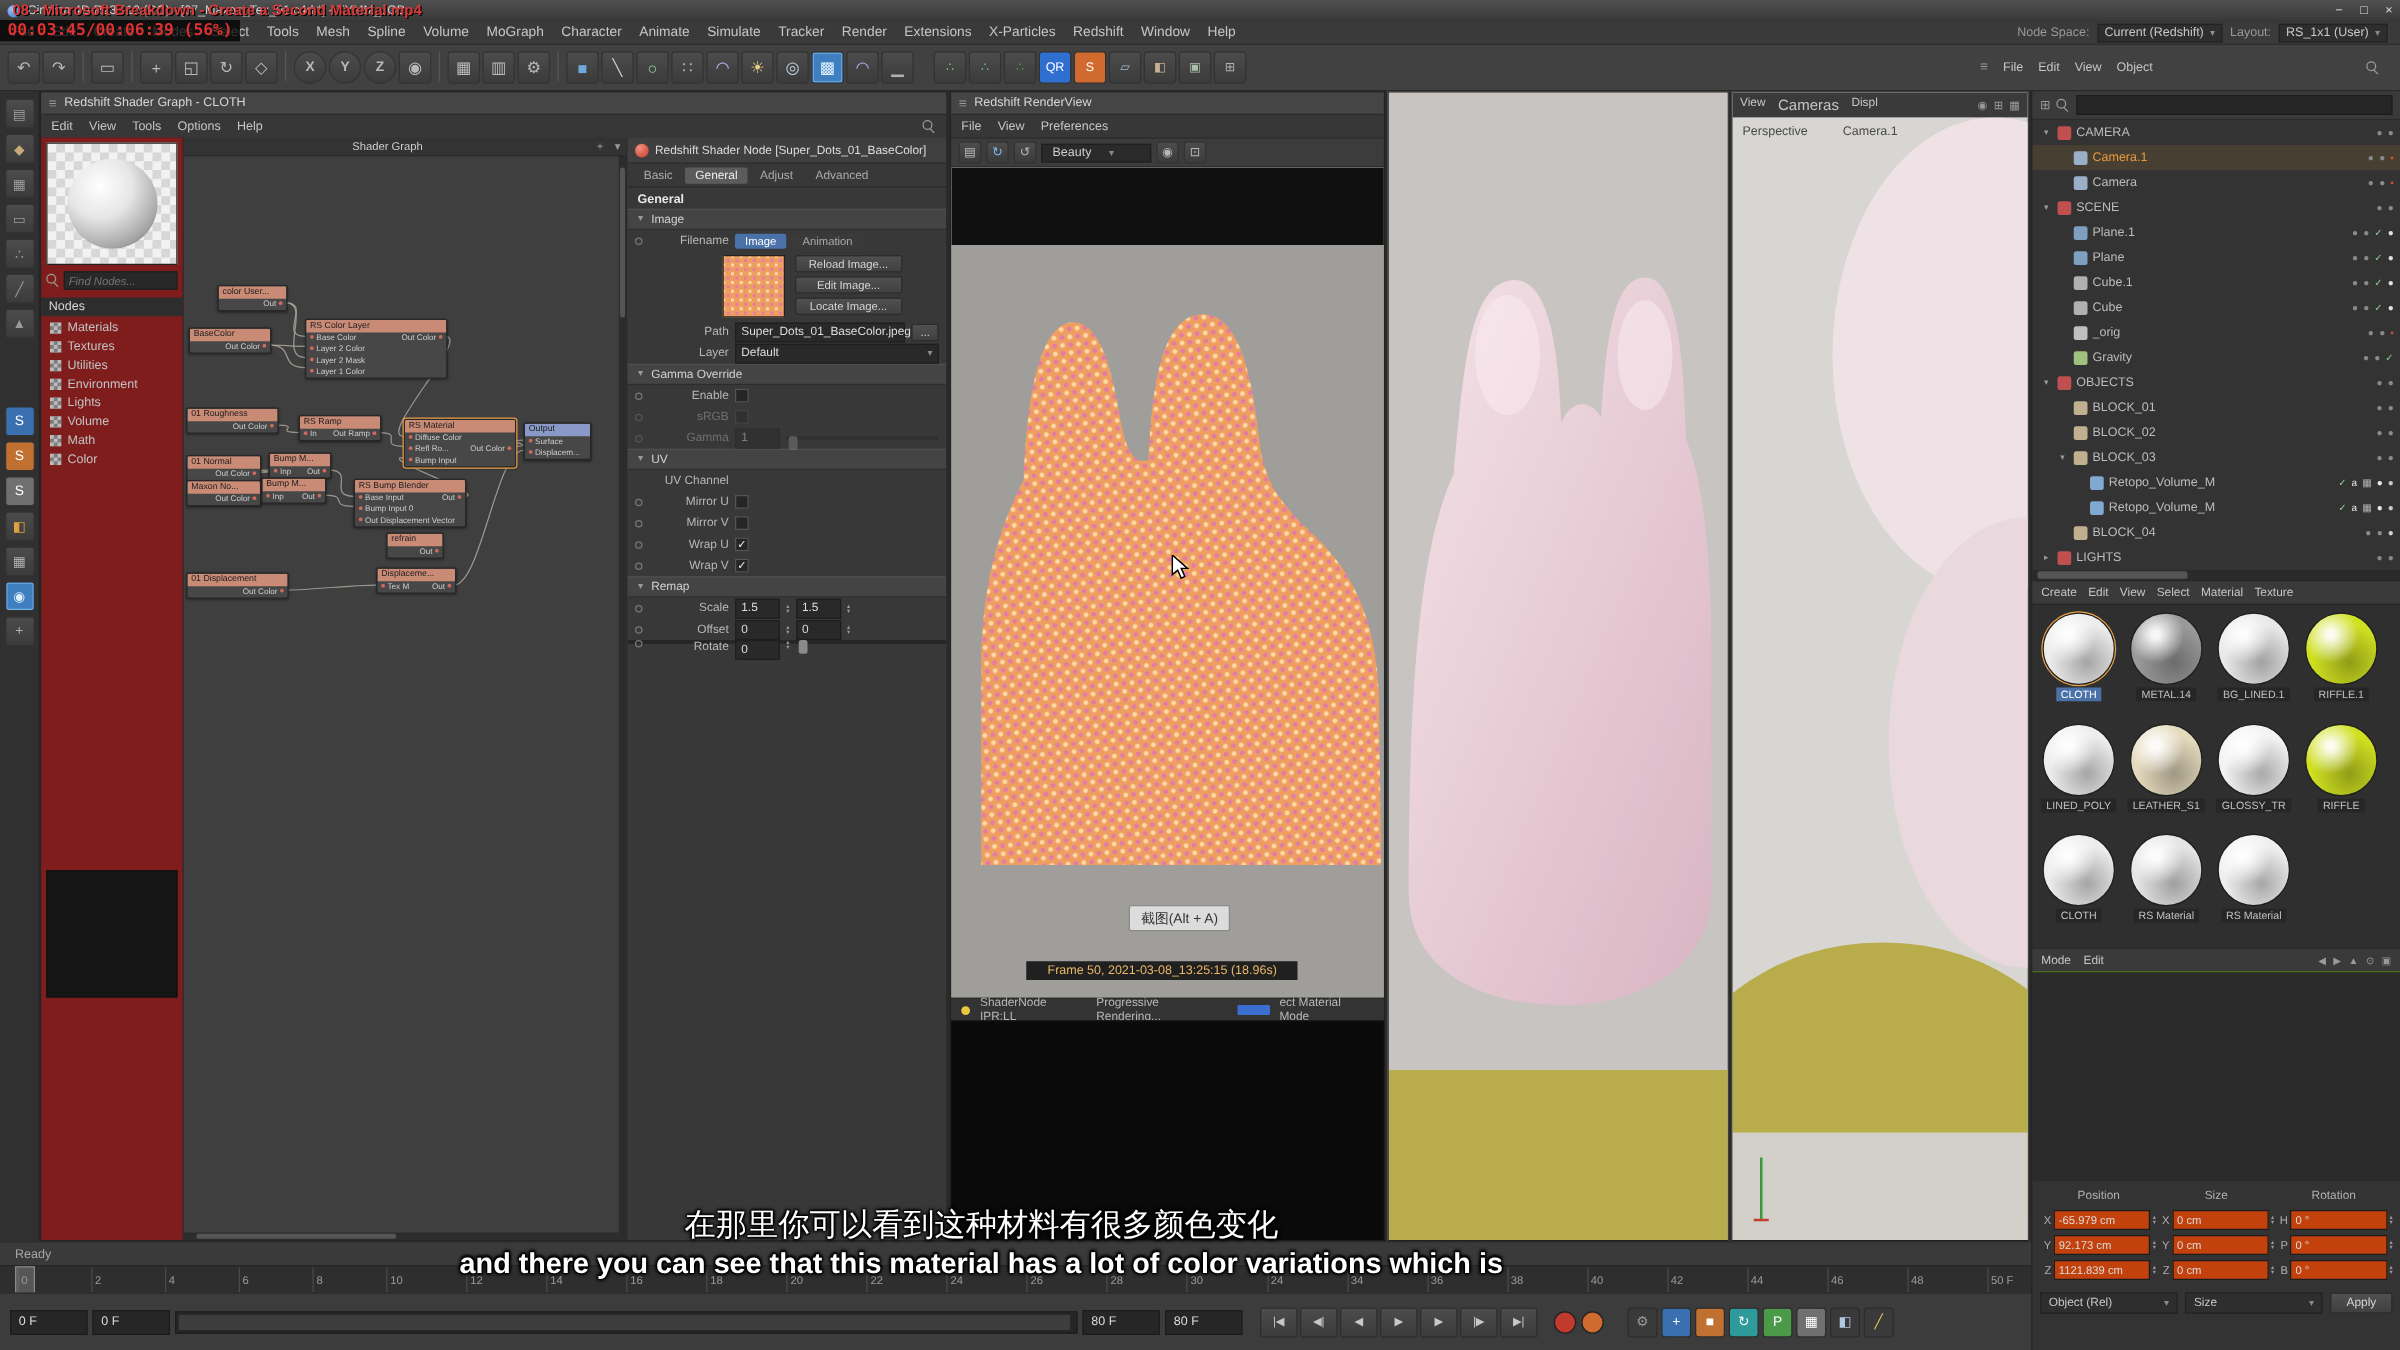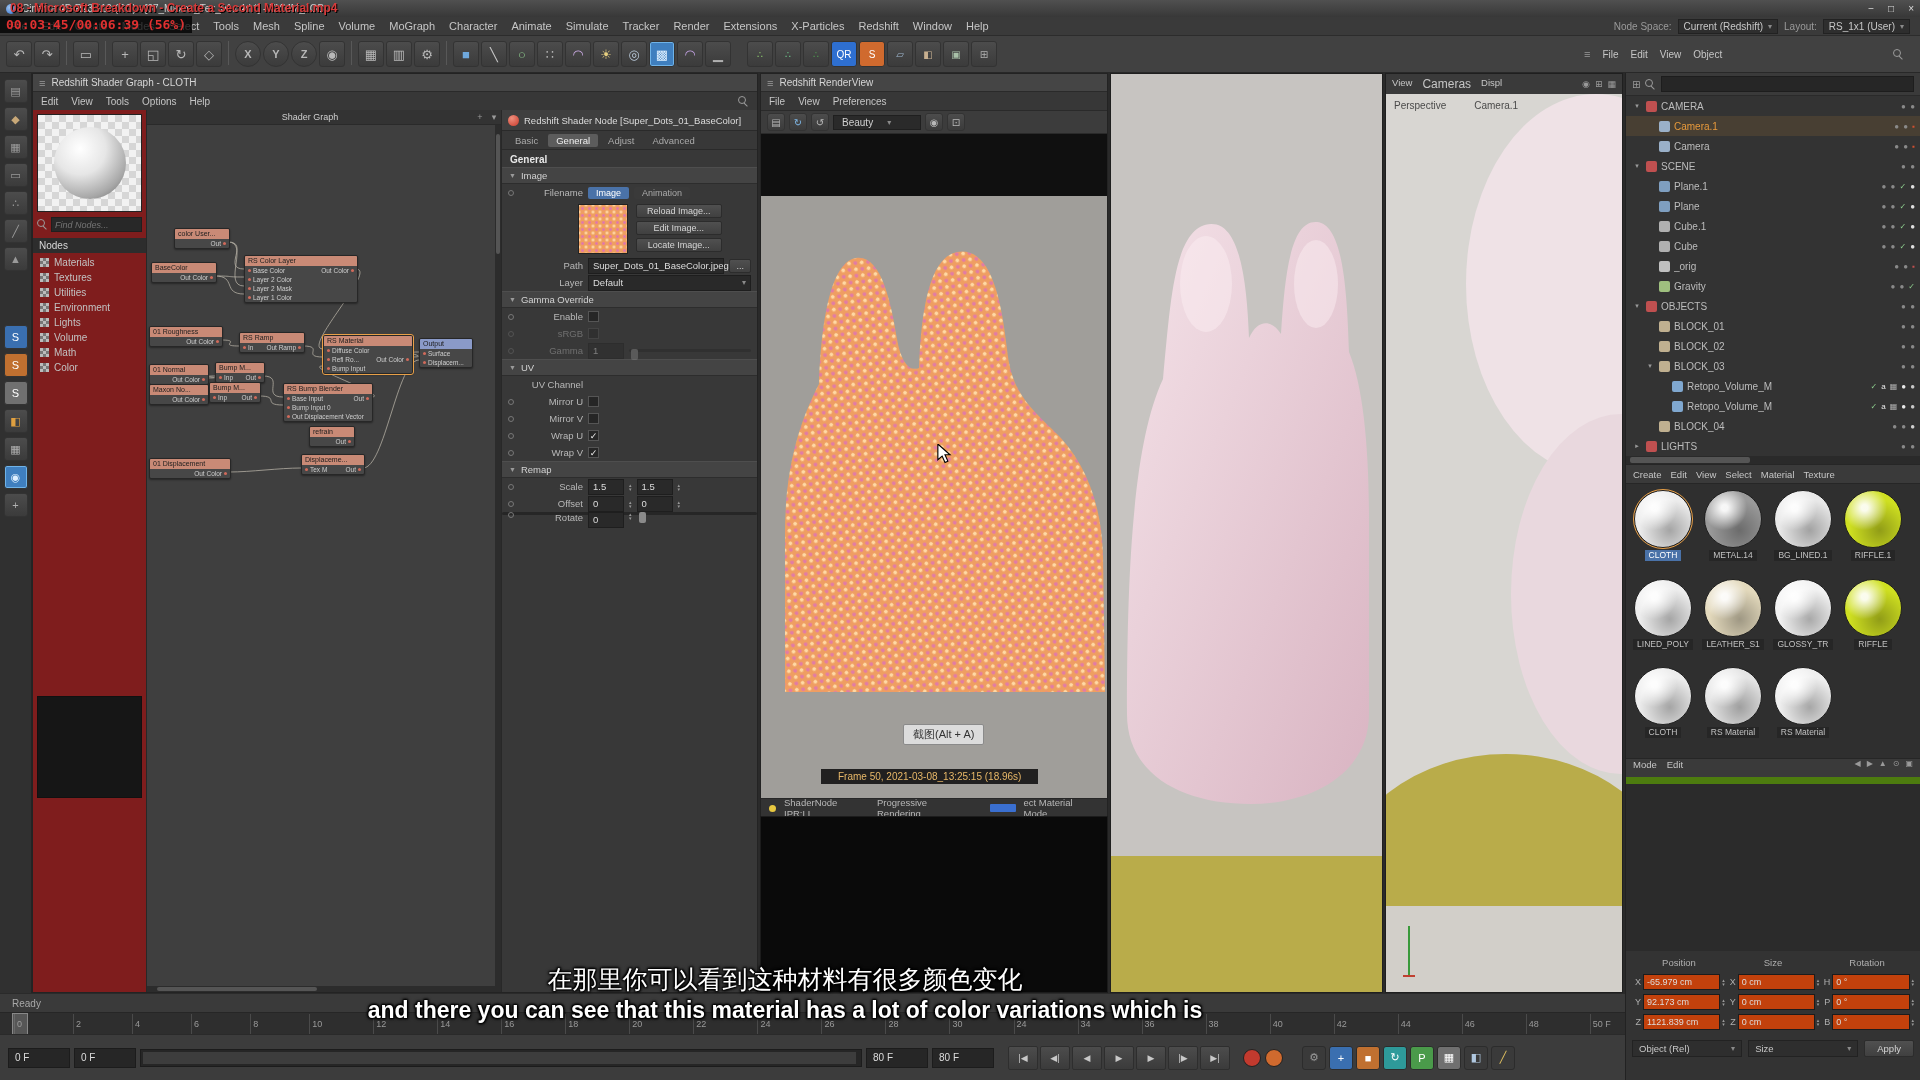--- a/index.html
+++ b/index.html
@@ -162,22 +162,22 @@
   .mat-grid{display:flex;flex-wrap:wrap;padding:6px 4px;gap:4px;background:#2f2f2f;height:262px;box-sizing:content-box}
   .mat-cell{width:66px;display:flex;flex-direction:column;align-items:center;gap:2px}
   .mat-ball{width:56px;height:56px;border-radius:50%;
      background:radial-gradient(circle at 35% 30%,rgba(255,255,255,.92) 6%,rgba(255,255,255,0) 42%),
      radial-gradient(circle at 62% 70%,rgba(0,0,0,.30),rgba(0,0,0,0) 58%),var(--c,#ccc);
      border:1px solid #1e1e1e}
   .mat-cell.sel .mat-ball{outline:1px solid #e8a048}
   .mat-label{font-size:8.5px;color:#c2c2c2;background:#262626;padding:0 4px;max-width:62px;
      white-space:nowrap;overflow:hidden;line-height:11px}
   .mat-cell.sel .mat-label{background:#4a72a8;color:#fff}
-  .attr-menu{height:18px;background:#3a3a3a;display:flex;gap:10px;align-items:flex-start;padding:0 7px;
-     font-size:9.5px;color:#bcbcbc;border-top:1px solid #262626;border-bottom:7px solid #4d7c0f}
+  .attr-menu{height:18px;background:#3a3a3a;display:flex;gap:10px;align-items:center;padding:0 7px;
+     font-size:9.5px;color:#bcbcbc;border-top:1px solid #262626;border-bottom:1px solid #4d7c0f}
   .attr-empty{height:167px;background:#2b2b2b}
   .coords{background:#333;padding:4px 6px;box-sizing:border-box}
   .co-heads{display:flex;font-size:9.5px;color:#b0b0b0;padding:2px 0 4px}
   .co-heads span{width:96px;text-align:center}
   .co-row{display:flex;align-items:center;height:20px;gap:2px;font-size:9px}
   .co-cell{width:96px;display:flex;align-items:center;gap:2px}
   .co-l{width:9px;text-align:right;color:#b0b0b0}
   .co-v{flex:1;background:#c2410c;border:1px solid #1c1c1c;color:#ddd;padding:1px 3px;height:12px;line-height:12px;
      white-space:nowrap;overflow:hidden}
   .co-bottom{display:flex;gap:6px;margin-top:8px;align-items:center}

